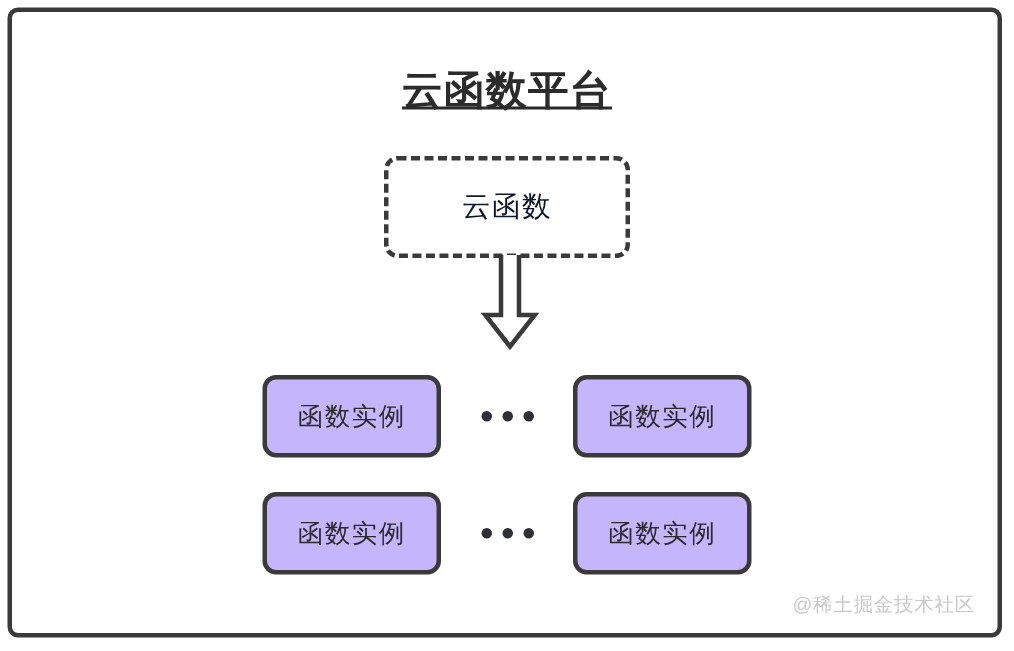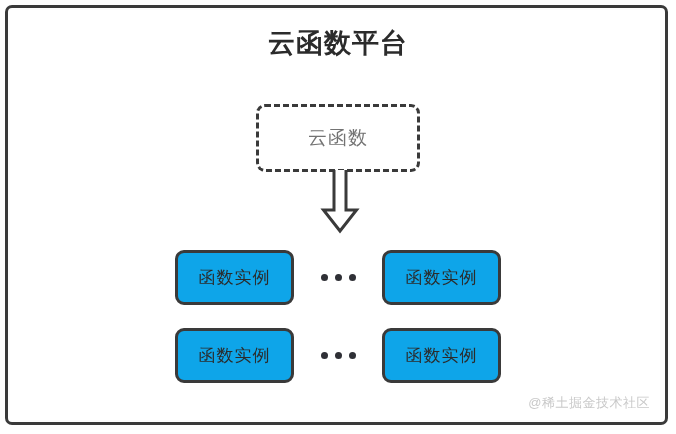--- a/index.html
+++ b/index.html
@@ -29,47 +29,48 @@
     height: 420px;
     box-sizing: border-box;
     border: 3px solid #3a3a3a;
     border-radius: 7px;
     background: #ffffff;
   }
   
   .platform-title {
     position: absolute;
     left: 0;
-    top: 27px;
+    top: 44px;
     width: 676px;
     text-align: center;
     font-size: 27px;
     font-weight: bold;
     letter-spacing: 1px;
     color: #2b2b2b;
     line-height: 1.2;
+    text-decoration: underline;
   }
   
   .function-box {
     position: absolute;
     left: 256px;
     top: 104px;
     width: 164px;
     height: 68px;
     box-sizing: border-box;
     border: 3px dashed #3a3a3a;
     border-radius: 9px;
     background: #ffffff;
     display: flex;
     align-items: center;
     justify-content: center;
   }
   .function-box .label {
     font-size: 19px;
-    color: #737373;
+    color: #0f172a;
     letter-spacing: 1px;
   }
   
   .arrow-down {
     position: absolute;
     left: 320px;
     top: 170px;
     width: 40px;
     height: 64px;
   }
@@ -87,21 +88,21 @@
     justify-content: center;
     height: 55px;
     margin-bottom: 23px;
   }
   .instance-box {
     width: 119px;
     height: 55px;
     box-sizing: border-box;
     border: 3px solid #3a3a3a;
     border-radius: 9px;
-    background: #0ea5e9;
+    background: #c4b5fd;
     display: flex;
     align-items: center;
     justify-content: center;
   }
   .instance-box .label {
     font-size: 17px;
     color: #2b2b2b;
     letter-spacing: 1px;
   }
   .ellipsis {

